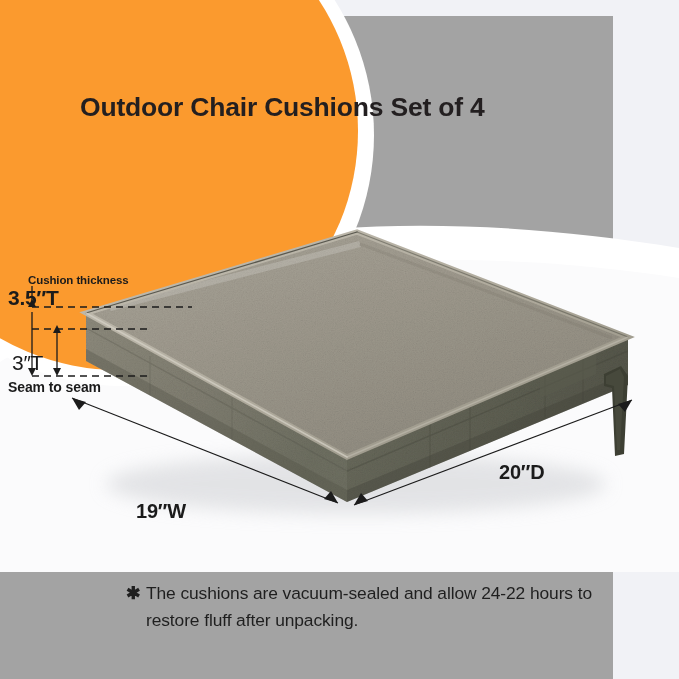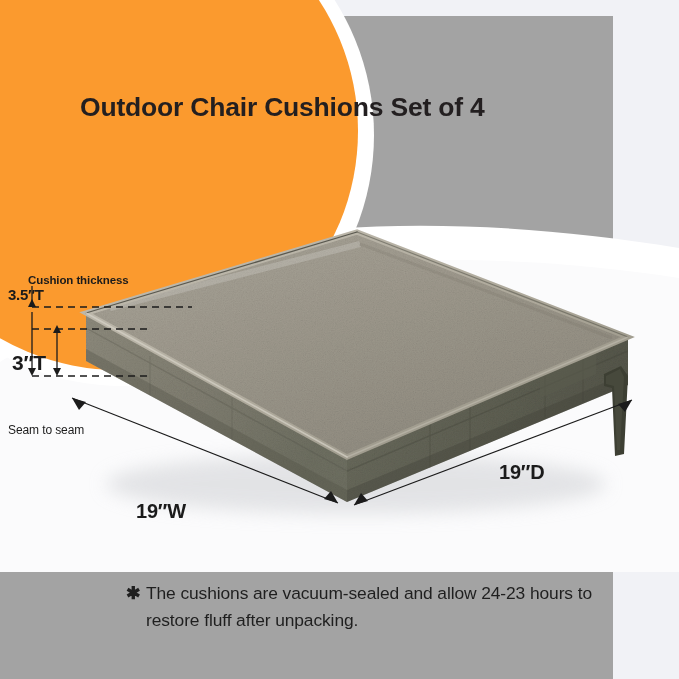--- a/index.html
+++ b/index.html
@@ -82,38 +82,37 @@
     left: 8px;
     top: 258px;
     font-size: 11.5px;
     font-weight: bold;
     letter-spacing: -0.1px;
     margin-left: 20px;
   }
   .lbl-thickness-val {
     left: 8px;
     top: 270px;
-    font-size: 15px;
+    font-size: 21px;
     font-weight: bold;
     letter-spacing: -0.3px;
   }
   .lbl-seam-val {
     left: 12px;
     top: 335px;
     font-size: 21px;
-    font-weight: bold;
+    font-weight: normal;
     letter-spacing: -0.3px;
   }
   .lbl-seam-cap {
     left: 8px;
     top: 363px;
-    font-size: 12px;
-    font-weight: normal;
+    font-size: 14px;
+    font-weight: bold;
     letter-spacing: -0.1px;
-    margin-top: 44px;
   }
   .lbl-width {
     left: 136px;
     top: 445px;
     font-size: 20px;
     font-weight: bold;
     letter-spacing: -0.2px;
     margin-top: 39px;
   }
   .lbl-depth {
@@ -284,20 +283,20 @@
       <path d="M632,384 L618,388 L625,396 Z" fill="#1b1b1b" stroke="none"></path>
       <path d="M354,489 L368,485 L361,477 Z" fill="#1b1b1b" stroke="none"></path>
     </g>
   </svg>
 
   <div class="lbl lbl-thickness-cap">Cushion thickness</div>
   <div class="lbl lbl-thickness-val">3.5″T</div>
   <div class="lbl lbl-seam-val">3″T</div>
   <div class="lbl lbl-seam-cap">Seam to seam</div>
   <div class="lbl lbl-width">19″W</div>
-  <div class="lbl lbl-depth">19″D</div>
+  <div class="lbl lbl-depth">20″D</div>
 
   <div class="footnote">
     <span class="star">✱</span>
-    <span class="ftxt">The cushions are vacuum-sealed and allow 24-23 hours to restore fluff after unpacking.</span>
+    <span class="ftxt">The cushions are vacuum-sealed and allow 24-22 hours to restore fluff after unpacking.</span>
   </div>
 
 </div>
 
 </body></html>

